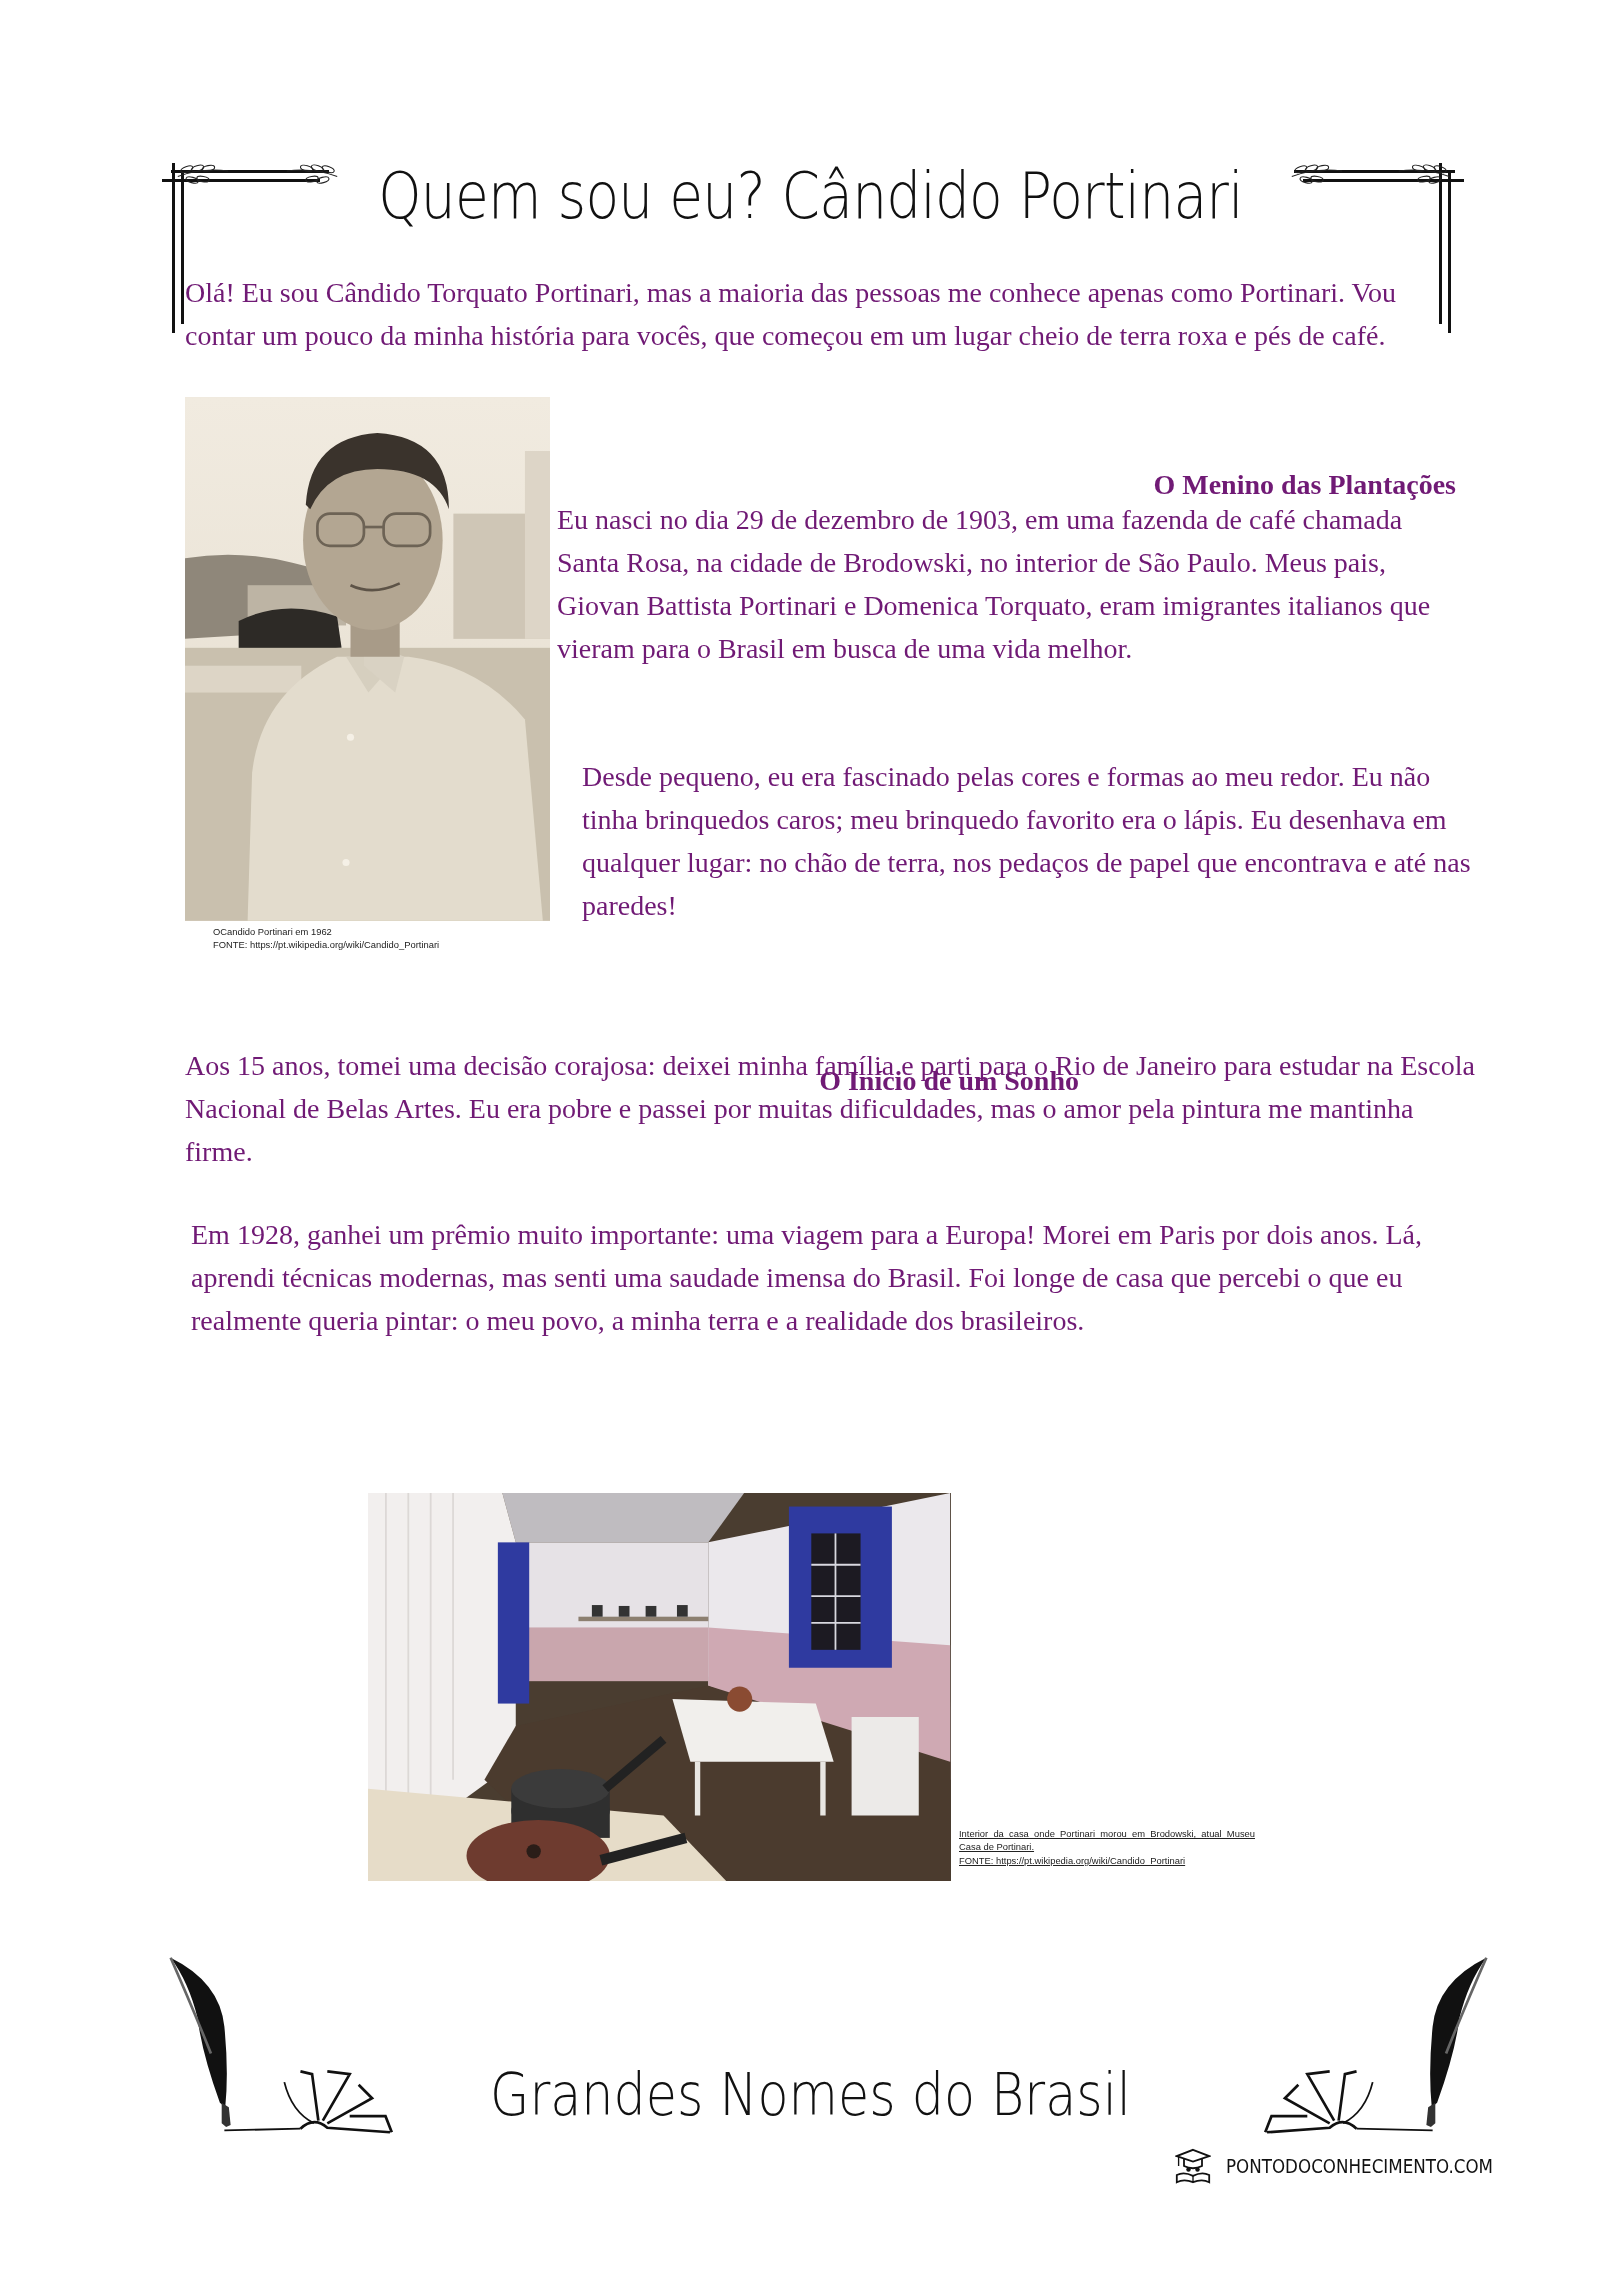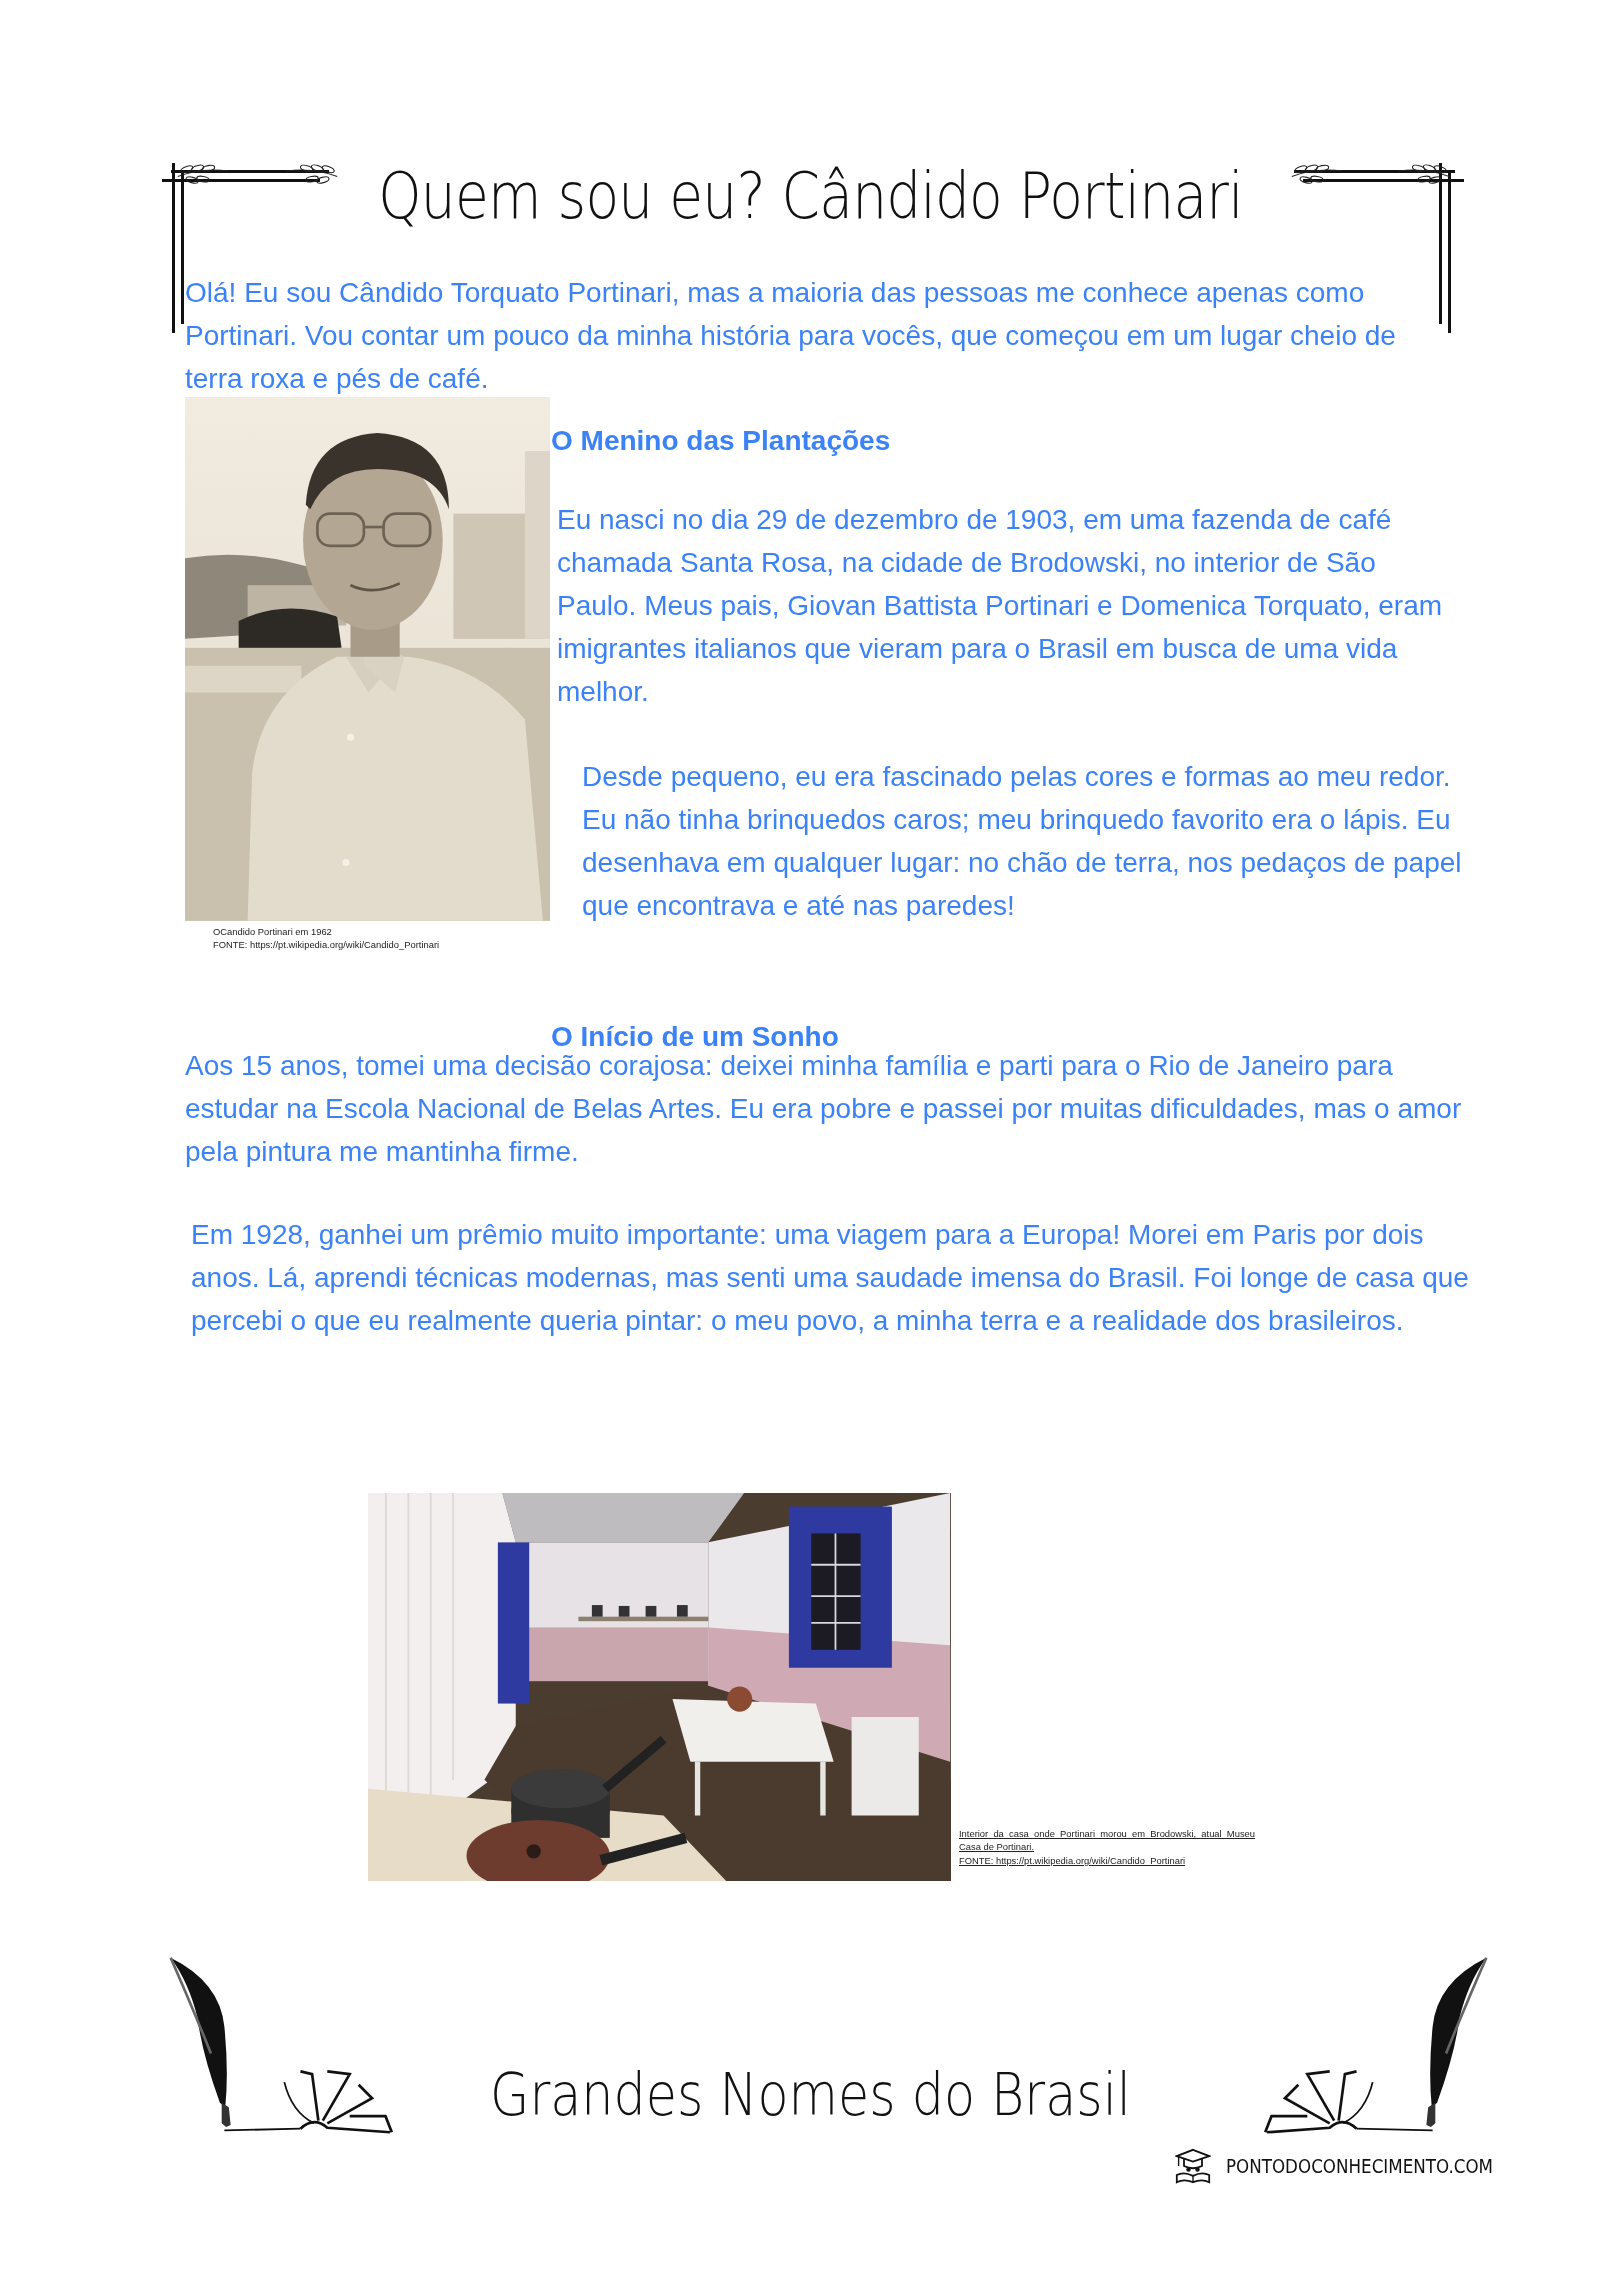--- a/index.html
+++ b/index.html
@@ -8,30 +8,30 @@
     .abs { position: absolute; }
 
     
     .frame-line { position: absolute; background: #111; }
     .leaf { position: absolute; }
 
     .title { position: absolute; left: 0; width: 1621px; top: 159px; text-align: center;
              font-family: "DejaVu Sans", sans-serif; font-weight: 300; font-size: 64px;
              letter-spacing: -0.9px; transform: scaleX(0.86); color: #111; }
 
-    .body-text { font-size: 28px; line-height: 43px; color: #3b82f6; margin: 0; }
+    .body-text { font-size: 28px; line-height: 43px; color: #701a75; margin: 0; font-family: Liberation Serif, serif; }
 
     .intro { left: 185px; top: 271px; width: 1272px; }
 
     .photo1 { left: 185px; top: 397px; width: 365px; height: 524px; overflow: hidden;
               background: linear-gradient(180deg, #efe8dc 0%, #e9e1d2 40%, #d8cfbe 60%, #cfc6b4 100%); }
     .caption-small { font-size: 9.4px; line-height: 13.4px; color: #222; }
     .cap1 { left: 185px; top: 925px; margin-left: 28px; }
 
-    .h-section { font-weight: bold; font-size: 28px; text-align: left; }
+    .h-section { font-weight: bold; font-size: 28px; text-align: right; margin-top: 44px; }
     .h1 { left: 551px; width: 905px; top: 419px; }
     .p1 { left: 557px; top: 498px; width: 905px; }
     .p2 { left: 582px; top: 755px; width: 905px; }
     .h2 { left: 551px; width: 528px; top: 1015px; }
     .p3 { left: 185px; top: 1044px; width: 1299px; }
     .p4 { left: 191px; top: 1213px; width: 1299px; }
 
     .photo2 { left: 368px; top: 1493px; width: 583px; height: 388px; overflow: hidden; background: #5a4a3a; }
     .cap2 { left: 959px; top: 1827px; width: 296px; text-align: justify; text-decoration: underline; }
 

